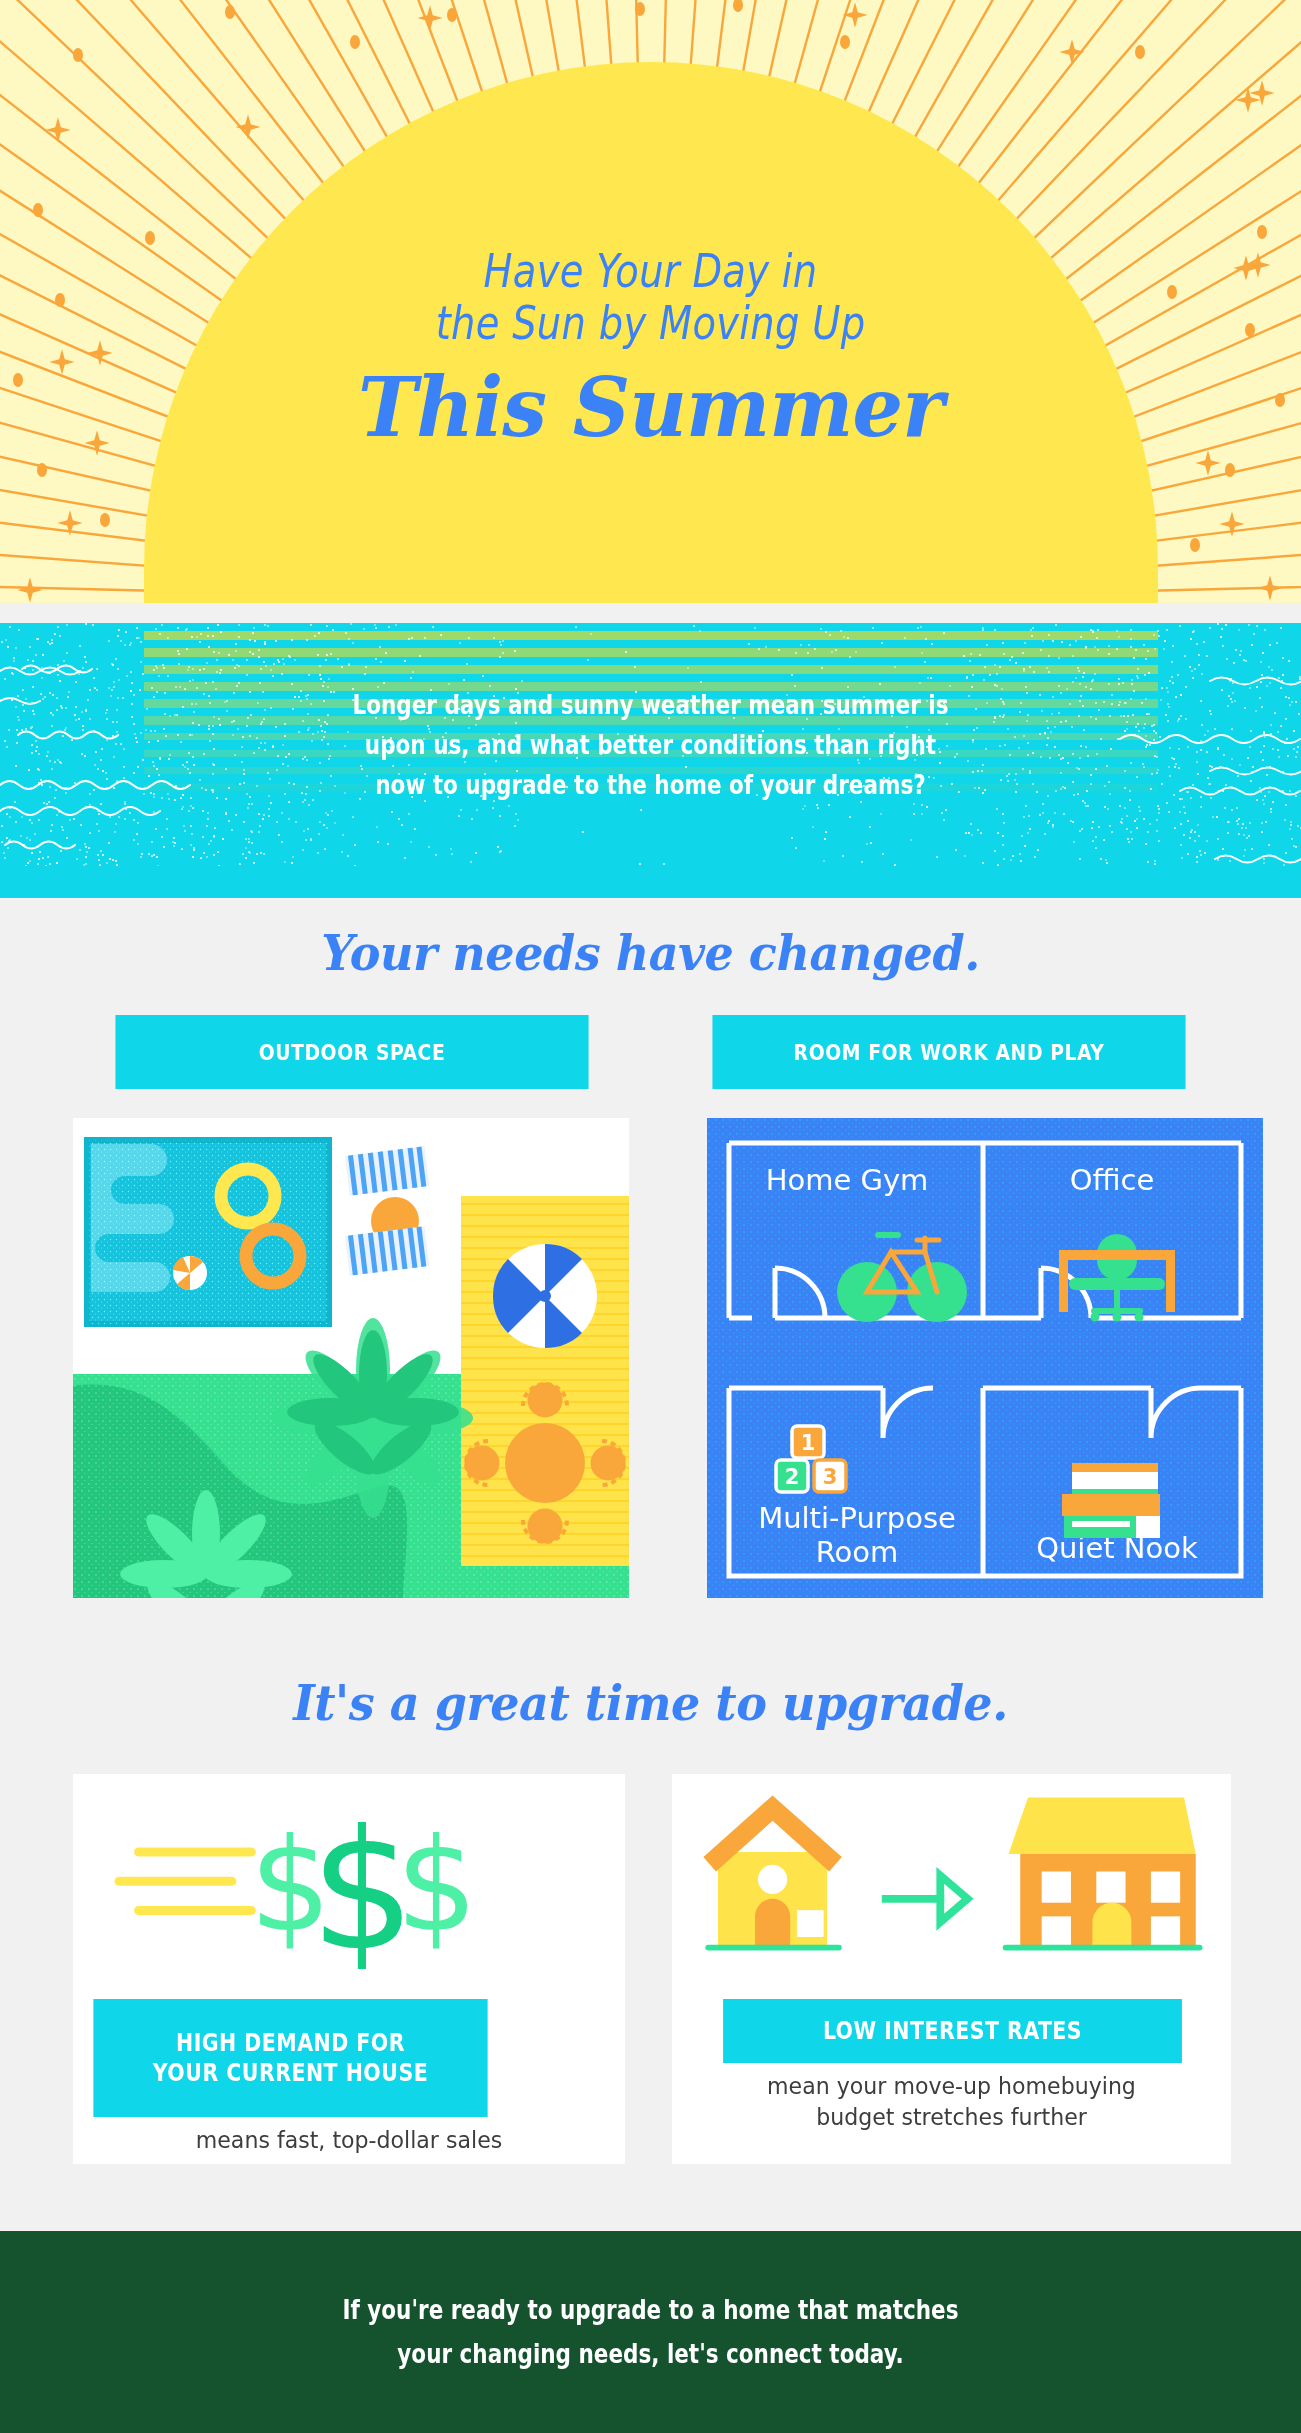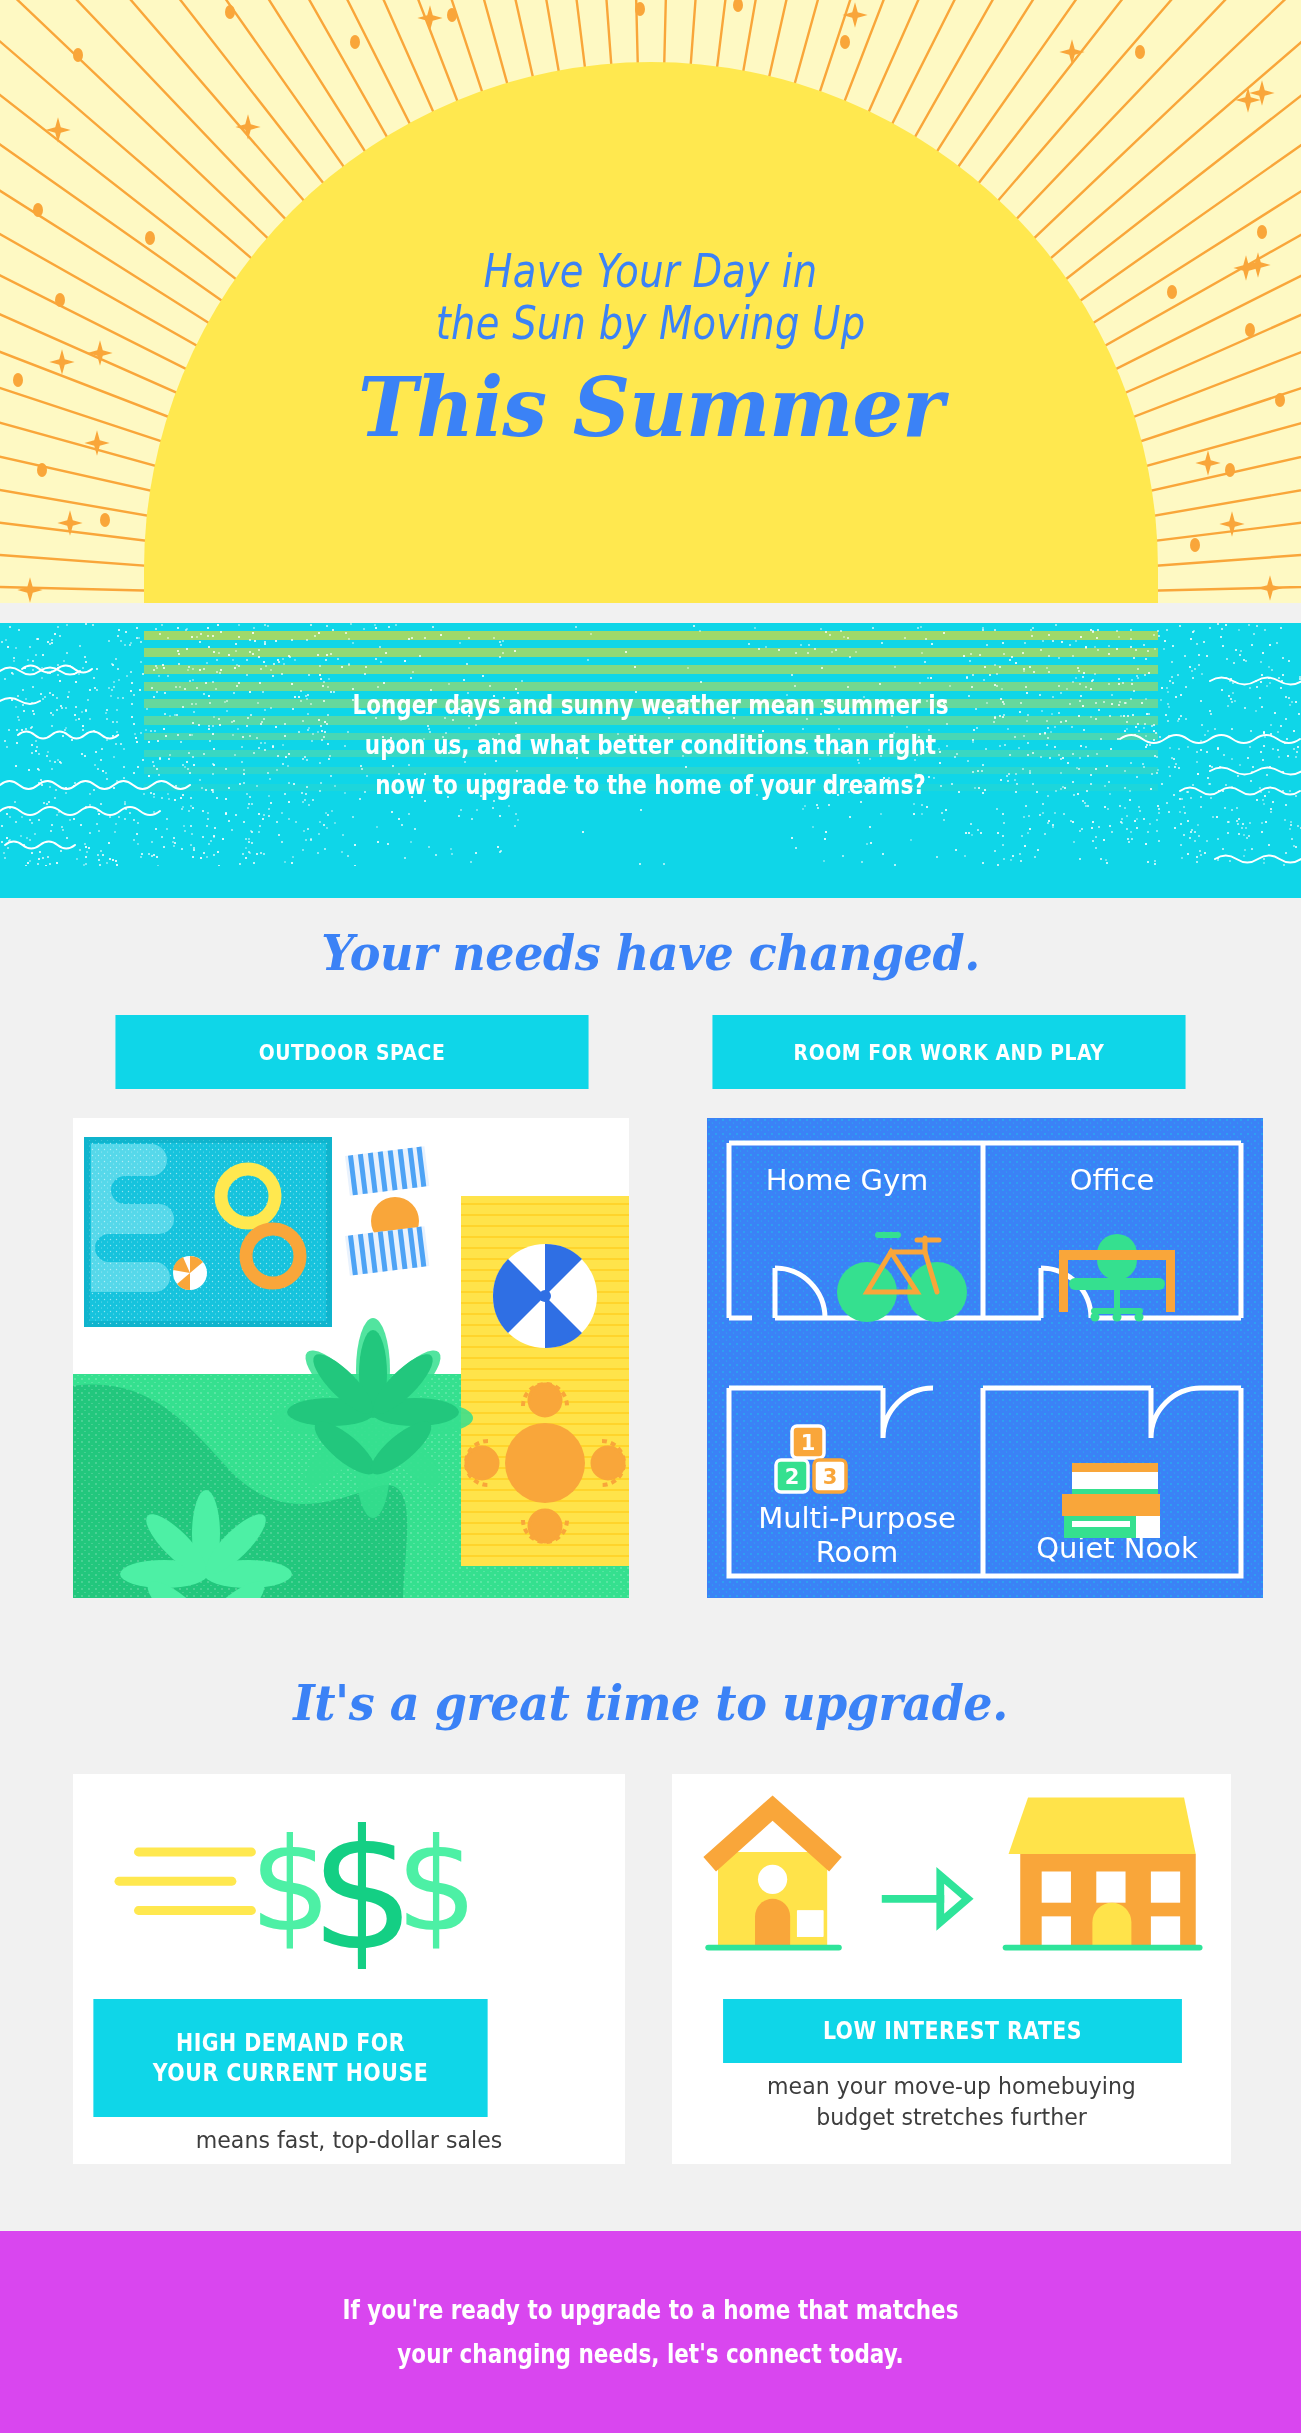--- a/index.html
+++ b/index.html
@@ -90,21 +90,21 @@
   .card-sub {
     position:absolute; text-align:center; color:#3d3d3d;
     font-family:"DejaVu Sans","Liberation Sans", sans-serif;
     font-weight:400; font-size:23px; line-height:31px;
     transform:scaleX(0.96); transform-origin:center;
   }
   #sub-demand { left:73px; top:2125px; width:552px; }
   #sub-rates  { left:672px; top:2071px; width:559px; }
 
   
-  .footer { position:absolute; left:0; top:2231px; width:1301px; height:202px; background:#d946ef; }
+  .footer { position:absolute; left:0; top:2231px; width:1301px; height:202px; background:#14532d; }
   .footer-copy {
     position:absolute; left:0; top:57px; width:1301px; text-align:center; color:#fff;
     font-family:"DejaVu Sans Condensed","Liberation Sans", sans-serif;
     font-weight:700; font-size:26px; line-height:44px;
     transform:scaleX(0.92); transform-origin:center;
   }
 </style>
 </head>
 <body>
 

